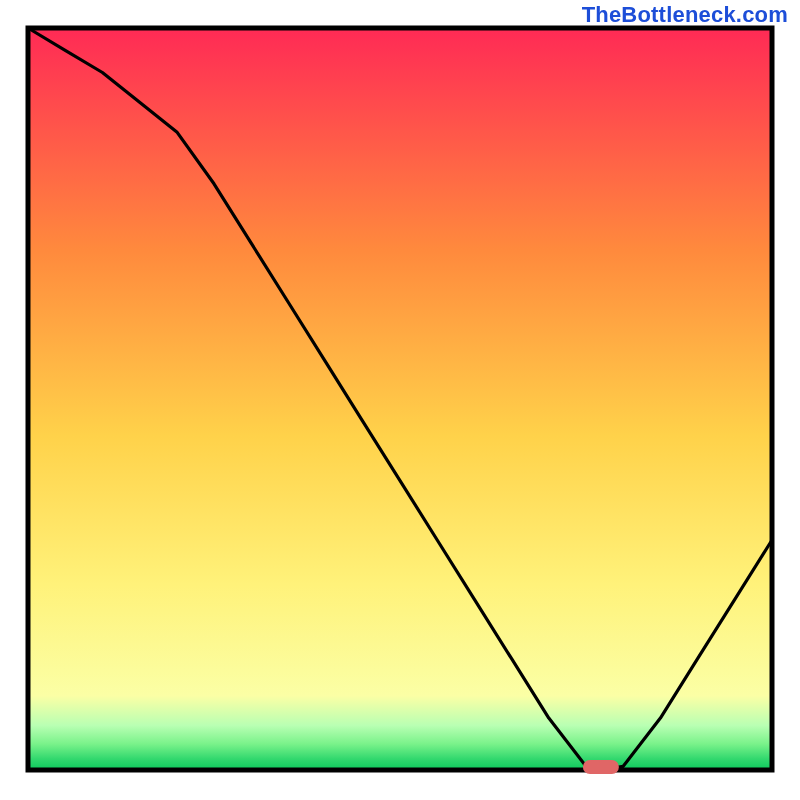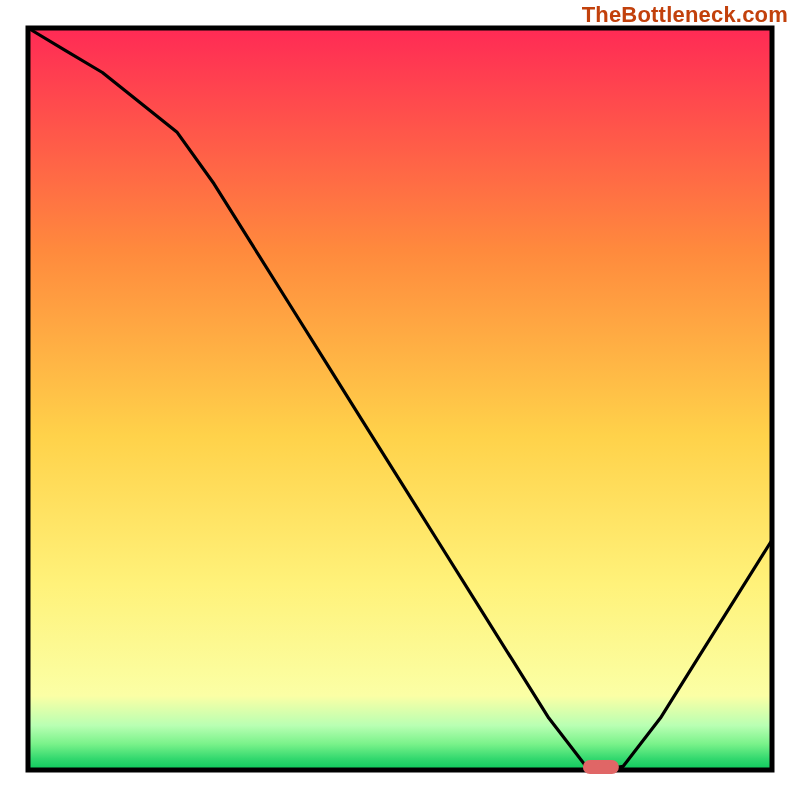--- a/index.html
+++ b/index.html
@@ -14,21 +14,21 @@
     position: relative;
     width: 800px;
     height: 800px;
   }
   .watermark {
     position: absolute;
     top: 2px;
     right: 12px;
     font-size: 22px;
     font-weight: 600;
-    color: #c2410c;
+    color: #1d4ed8;
     letter-spacing: 0.2px;
     font-family: Arial, Helvetica, sans-serif;
   }
   svg.plot {
     position: absolute;
     left: 0;
     top: 0;
   }
 </style>
 </head>

